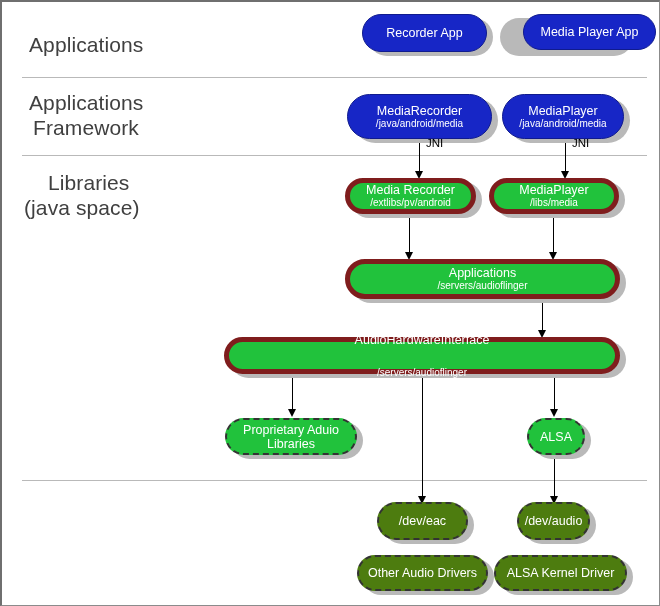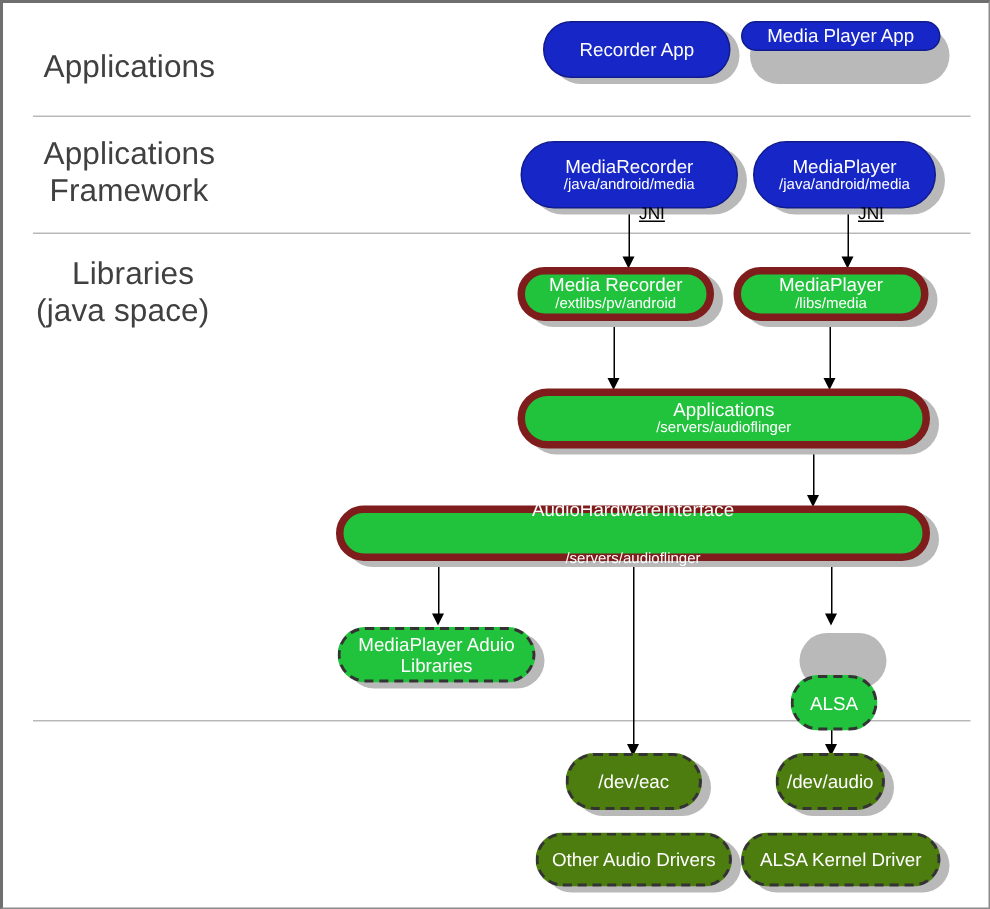--- a/index.html
+++ b/index.html
@@ -77,21 +77,20 @@
     border-right:4.5px solid transparent;
     border-top:8px solid #000;
     z-index:1;
   }
   .edge-label{
     position:absolute;
     font-size:11.5px;
     color:#000;
     white-space:nowrap;
     z-index:4;
-    text-decoration:underline;
   }
 </style>
 </head>
 <body>
 
 <div id="stage">
 
   <div class="band-label" style="left:27px;top:30px;">Applications</div>
 
   <div class="band-label" style="left:27px;top:88px;">Applications</div>
@@ -147,21 +146,21 @@
   <div class="shadow" style="left:531px;top:420px;width:58px;height:37px;"></div>
   <div class="shadow" style="left:381px;top:504px;width:91px;height:38px;"></div>
   <div class="shadow" style="left:521px;top:504px;width:73px;height:38px;"></div>
   <div class="shadow" style="left:361px;top:557px;width:131px;height:36px;"></div>
   <div class="shadow" style="left:498px;top:557px;width:133px;height:36px;"></div>
 
   <div class="node blue" style="left:360px;top:12px;width:125px;height:38px;">
     <span class="t1">Recorder App</span>
   </div>
 
-  <div class="node blue" style="left:492px;top:12px;width:133px;height:20px;">
+  <div class="node blue" style="left:521px;top:12px;width:133px;height:36px;">
     <span class="t1">Media Player App</span>
   </div>
 
   <div class="node blue" style="left:345px;top:92px;width:145px;height:45px;">
     <span class="t1">MediaRecorder</span>
     <span class="t2">/java/android/media</span>
   </div>
 
   <div class="node blue" style="left:500px;top:92px;width:122px;height:45px;">
     <span class="t1">MediaPlayer</span>
@@ -182,25 +181,25 @@
     <span class="t1">Applications</span>
     <span class="t2">/servers/audioflinger</span>
   </div>
 
   <div class="node green" style="left:222px;top:335px;width:396px;height:37px;gap:20px;">
     <span class="t1">AudioHardwareInterface</span>
     <span class="t2">/servers/audioflinger</span>
   </div>
 
   <div class="node green dashed" style="left:223px;top:416px;width:132px;height:37px;">
-    <span class="t1">MediaPlayer Aduio</span>
+    <span class="t1">Proprietary Aduio</span>
     <span class="t1">Libraries</span>
   </div>
 
-  <div class="node green dashed" style="left:525px;top:416px;width:58px;height:37px;margin-top:32px;">
+  <div class="node green dashed" style="left:525px;top:416px;width:58px;height:37px;">
     <span class="t1">ALSA</span>
   </div>
 
   <div class="node red dashed" style="left:375px;top:500px;width:91px;height:38px;">
     <span class="t1">/dev/eac</span>
   </div>
 
   <div class="node red dashed" style="left:515px;top:500px;width:73px;height:38px;">
     <span class="t1">/dev/audio</span>
   </div>

